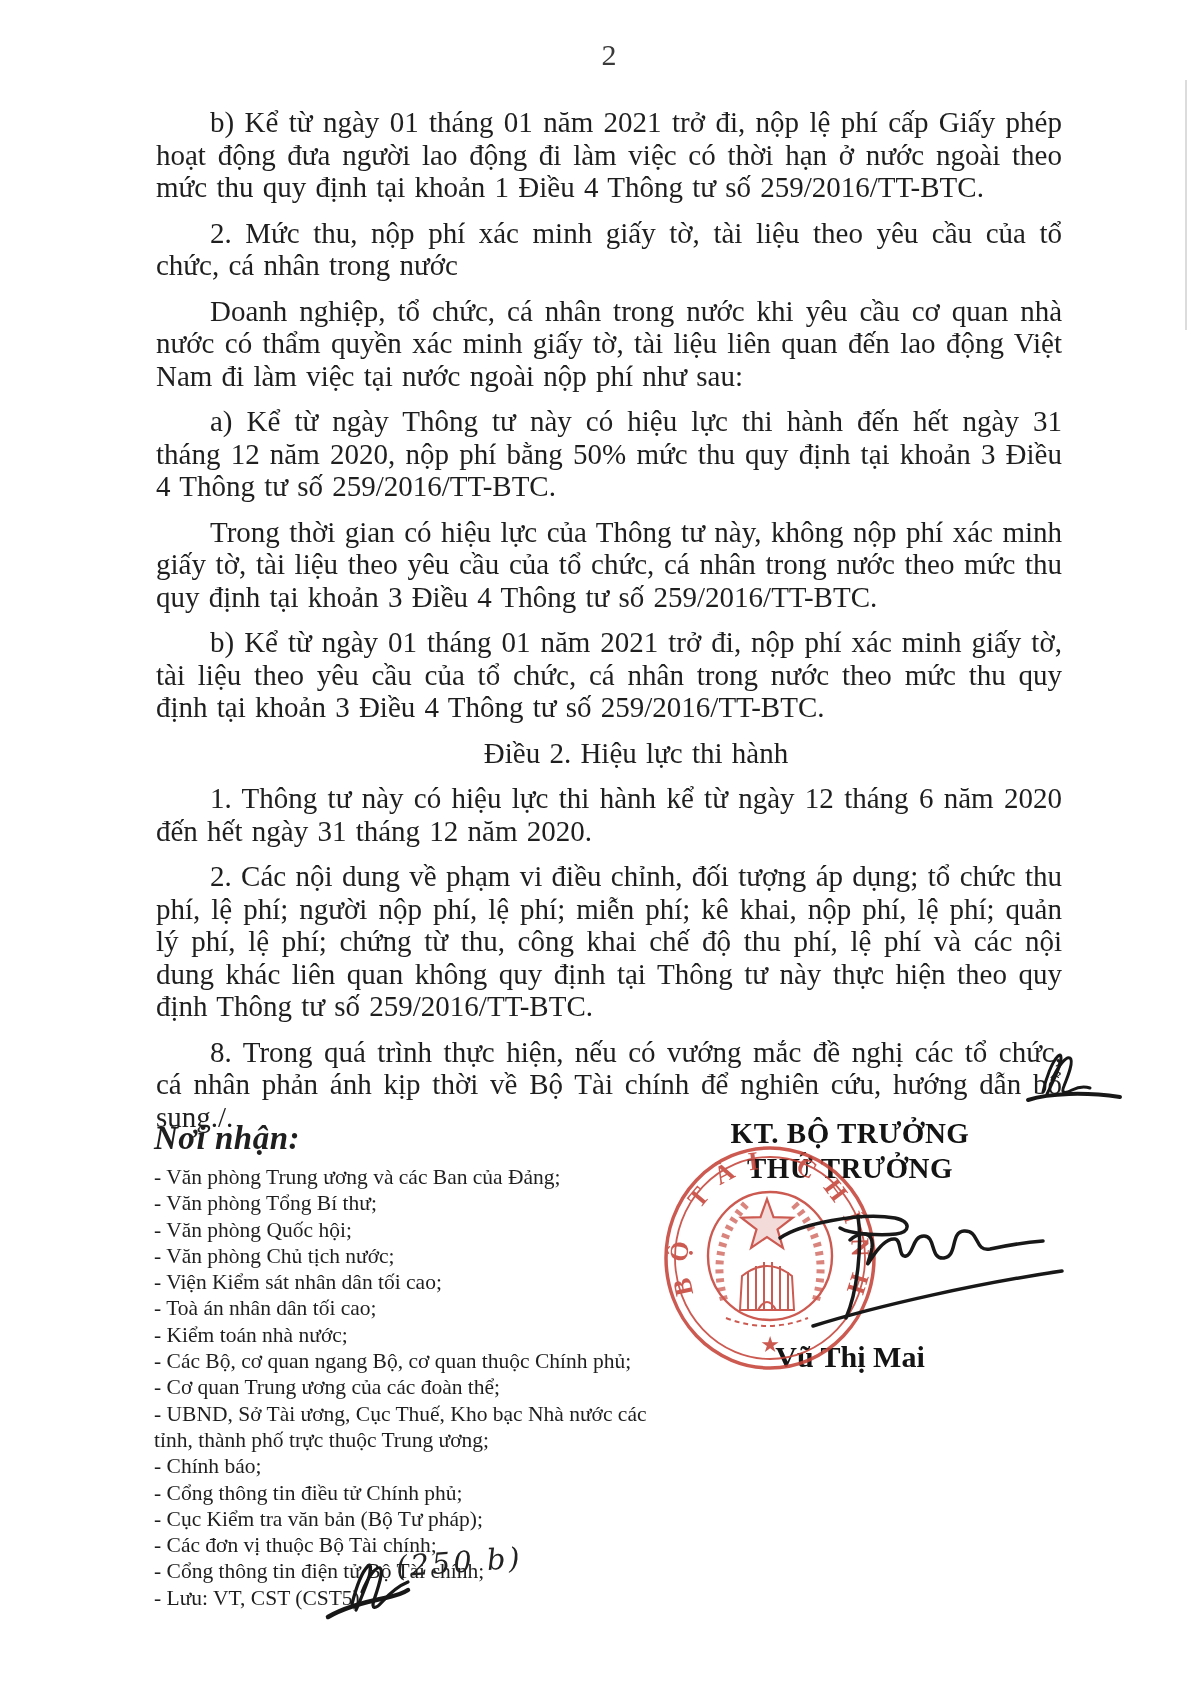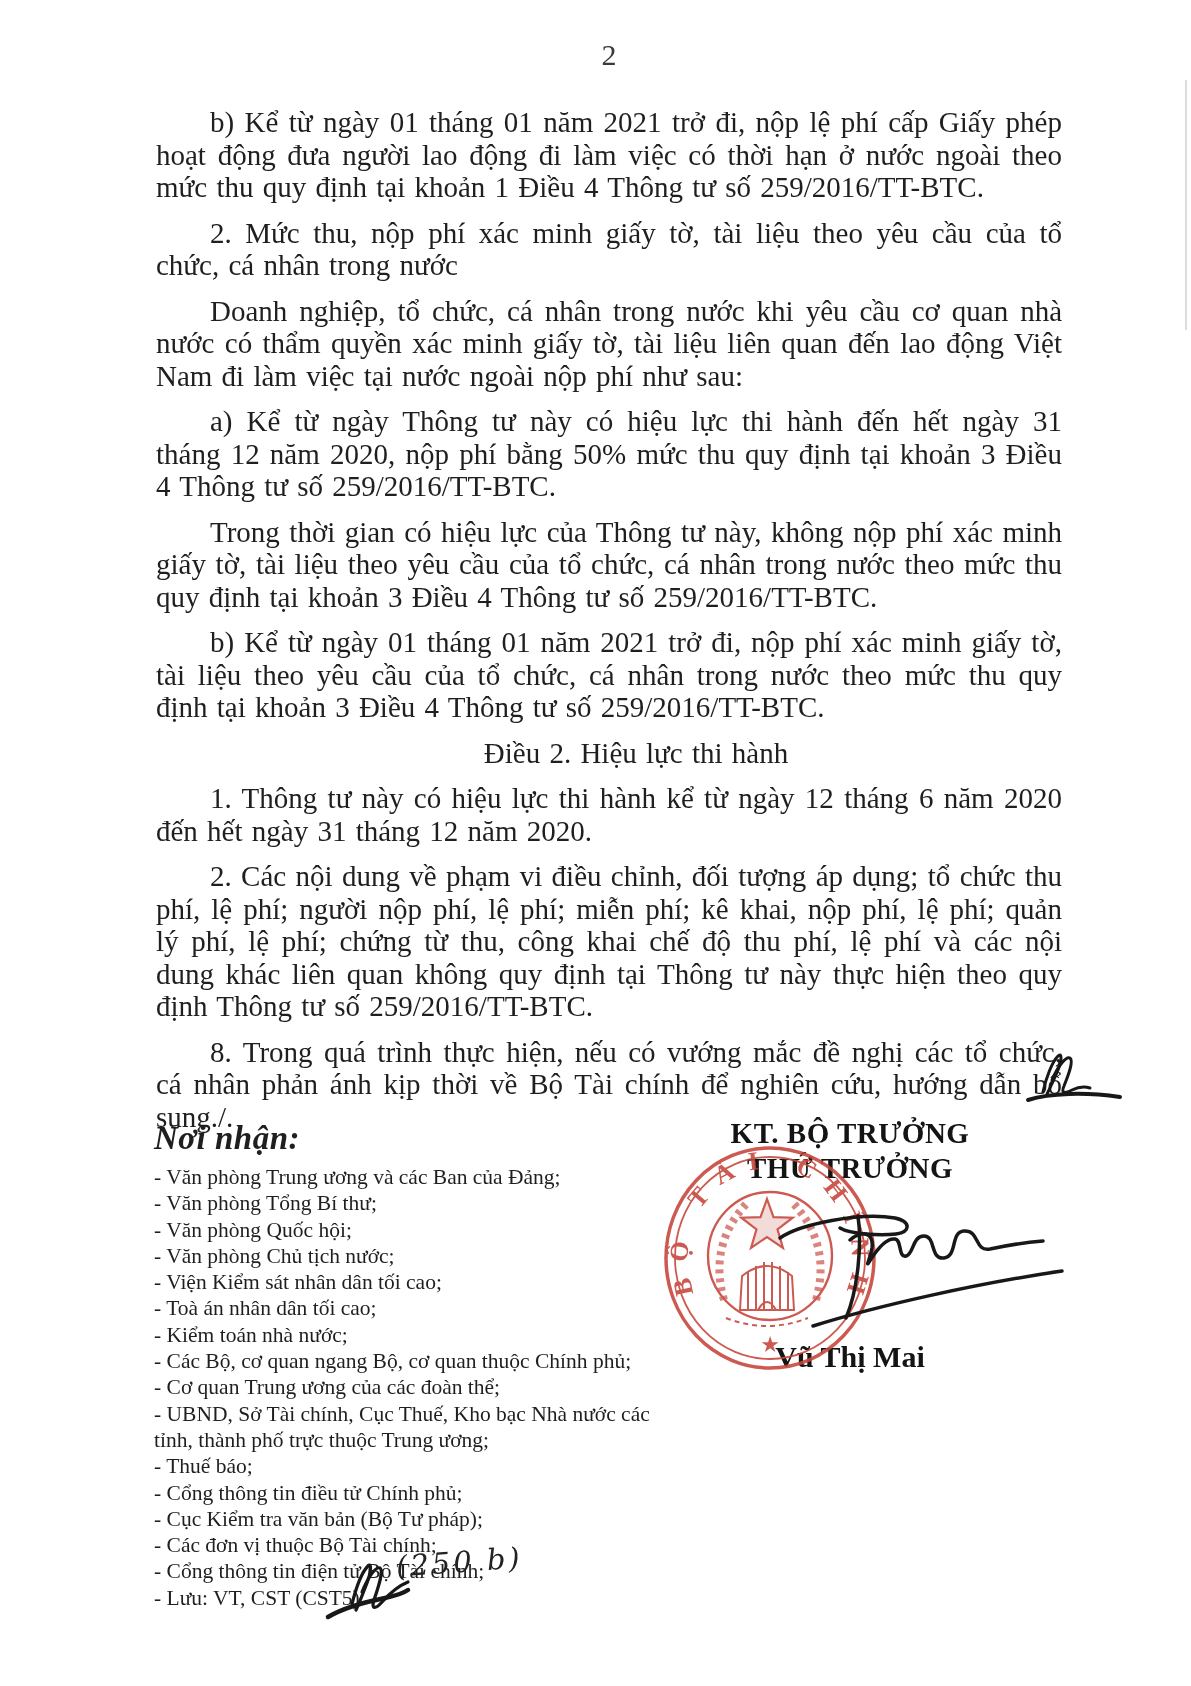--- a/index.html
+++ b/index.html
@@ -76,23 +76,23 @@
     <div>
         <div class="recipient-line">- Văn phòng Trung ương và các Ban của Đảng;</div>
         <div class="recipient-line">- Văn phòng Tổng Bí thư;</div>
         <div class="recipient-line">- Văn phòng Quốc hội;</div>
         <div class="recipient-line">- Văn phòng Chủ tịch nước;</div>
         <div class="recipient-line">- Viện Kiểm sát nhân dân tối cao;</div>
         <div class="recipient-line">- Toà án nhân dân tối cao;</div>
         <div class="recipient-line">- Kiểm toán nhà nước;</div>
         <div class="recipient-line">- Các Bộ, cơ quan ngang Bộ, cơ quan thuộc Chính phủ;</div>
         <div class="recipient-line">- Cơ quan Trung ương của các đoàn thể;</div>
-        <div class="recipient-line">- UBND, Sở Tài chính, Cục Thuế, Kho bạc Nhà nước các</div>
+        <div class="recipient-line">- UBND, Sở Tài ương, Cục Thuế, Kho bạc Nhà nước các</div>
         <div class="recipient-line">tỉnh, thành phố trực thuộc Trung ương;</div>
-        <div class="recipient-line">- Thuế báo;</div>
+        <div class="recipient-line">- Chính báo;</div>
         <div class="recipient-line">- Cổng thông tin điều tử Chính phủ;</div>
         <div class="recipient-line">- Cục Kiểm tra văn bản (Bộ Tư pháp);</div>
         <div class="recipient-line">- Các đơn vị thuộc Bộ Tài chính;</div>
         <div class="recipient-line">- Cổng thông tin điện tử Bộ Tài chính;</div>
         <div class="recipient-line">- Lưu: VT, CST (CST5).</div>
       </div>
   </div>
 
   <div class="sign-titles">
     <div>KT. BỘ TRƯỞNG</div>

